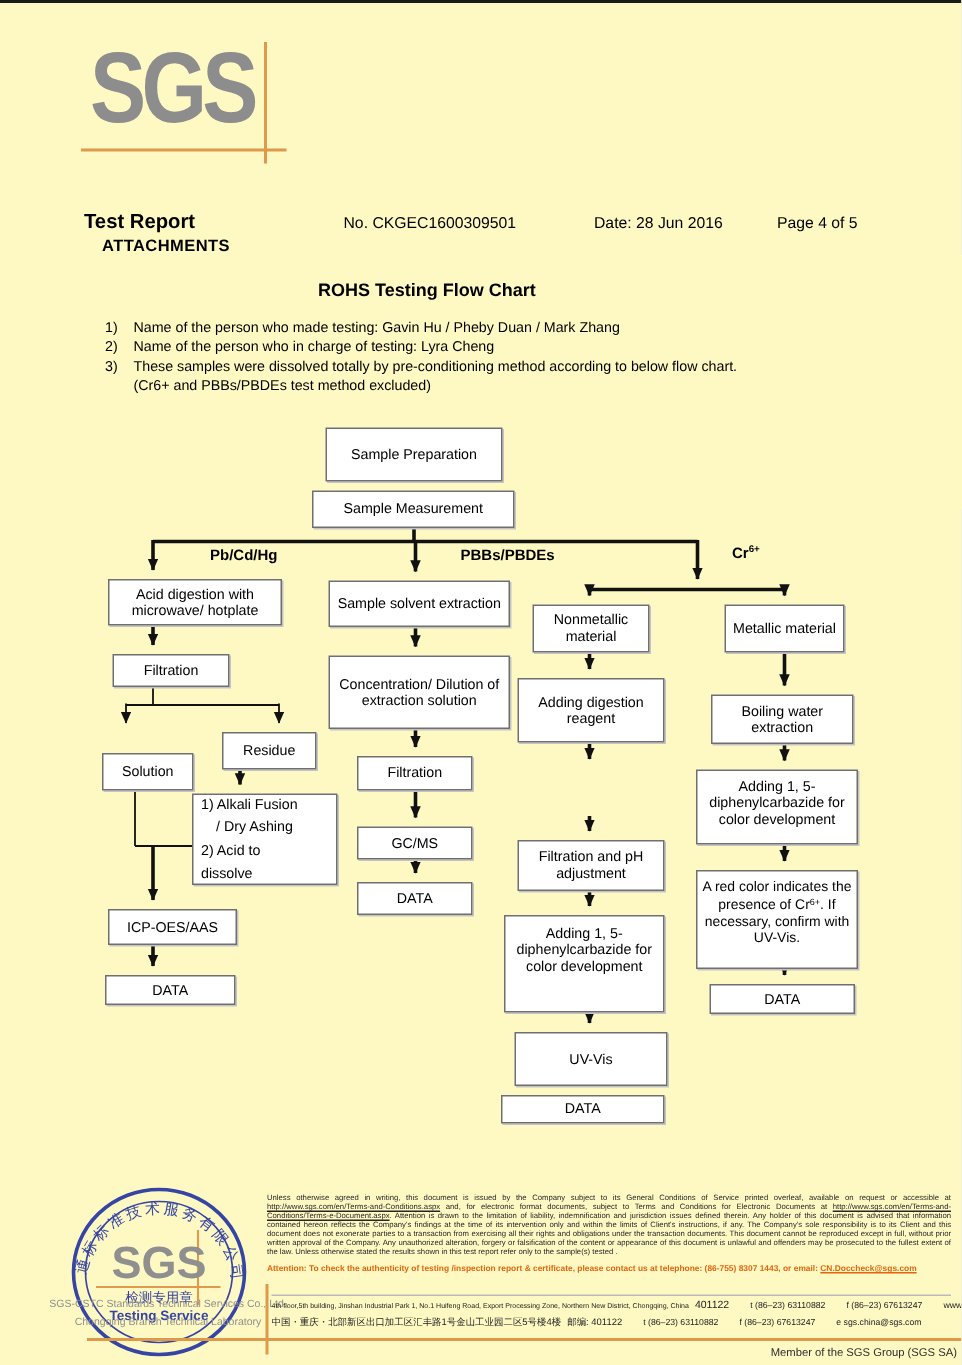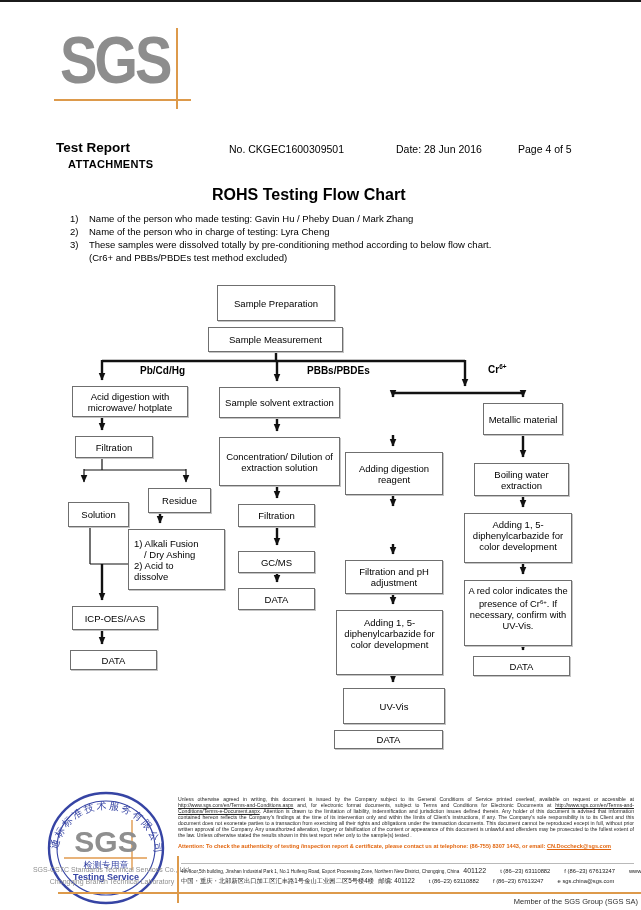--- a/index.html
+++ b/index.html
@@ -1,29 +1,29 @@
 <!DOCTYPE html>
 <html><head>
 <meta charset="utf-8">
 <style>
   html,body{margin:0;padding:0;background:#e8e8e8;}
-  .page{position:relative;width:641px;height:910px;background:#ffffff;overflow:hidden;
+  .page{position:relative;width:641px;height:910px;background:#fef9c3;overflow:hidden;
         font-family:"Liberation Sans","DejaVu Sans",sans-serif;color:#000;}
   .abs{position:absolute;}
   .topbar{left:0;top:0;width:641px;height:2px;background:#1b1b1b;}
   
   .sgs-logo{left:60px;top:24px;font-size:72px;font-weight:bold;color:#8d8d8d;
             letter-spacing:-4px;transform:scale(0.78,0.93);transform-origin:left top;line-height:76px;}
   .o-hline{background:#dd9a4b;height:2px;}
   .o-vline{background:#dd9a4b;width:2px;}
   .t-report{left:56px;top:140px;font-size:13.5px;font-weight:bold;}
   .h-meta{top:143px;font-size:10.5px;}
   
   .attach{left:68px;top:158px;font-size:11px;font-weight:bold;letter-spacing:.3px;}
-  .rohs{left:212px;top:186px;font-size:16px;font-weight:bold;}
+  .rohs{left:212px;top:186px;font-size:12px;font-weight:bold;}
   .notes{left:70px;top:212px;width:490px;font-size:9.5px;line-height:13px;}
   .nrow{display:flex;}
   .nnum{width:19px;flex:none;}
   .ncont{padding-left:19px;}
   
   .fb{position:absolute;border:1px solid #6f6f6f;background:#fff;display:flex;flex-direction:column;
       align-items:center;justify-content:center;text-align:center;font-size:9.5px;line-height:11px;
       box-shadow:1px 1px 0 #c4c4c4;box-sizing:border-box;padding:1px 2px;}
   .fb.left{align-items:flex-start;text-align:left;padding-left:5px;}
   .blabel{position:absolute;font-size:10px;font-weight:bold;}
@@ -128,35 +128,36 @@
   <div class="abs blabel" style="left:307px;top:365px;">PBBs/PBDEs</div>
   <div class="abs blabel" style="left:488px;top:363px;"><span>Cr</span><sup class="s">6+</sup></div>
 
   <div class="fb" style="left:217px;top:285px;width:118px;height:36px;">Sample Preparation</div>
   <div class="fb" style="left:208px;top:327px;width:135px;height:25px;">Sample Measurement</div>
 
   <div class="fb" style="left:72px;top:386px;width:116px;height:31px;">Acid digestion with microwave/ hotplate</div>
   <div class="fb" style="left:75px;top:436px;width:78px;height:22px;">Filtration</div>
   <div class="fb" style="left:68px;top:488px;width:61px;height:25px;margin-top:14px;">Solution</div>
   <div class="fb" style="left:148px;top:488px;width:63px;height:25px;">Residue</div>
-  <div class="fb left" style="left:128px;top:529px;width:97px;height:61px;">
+  <div class="fb left" style="left:128px;top:529px;width:97px;height:61px;justify-content:space-between;">
     <span>1) Alkali Fusion</span>
     <span style="padding-left:10px;">/ Dry Ashing</span>
     <span>2) Acid to</span>
     <span>dissolve</span>
   </div>
   <div class="fb" style="left:72px;top:606px;width:86px;height:24px;">ICP-OES/AAS</div>
   <div class="fb" style="left:70px;top:650px;width:87px;height:20px;">DATA</div>
 
   <div class="fb" style="left:219px;top:387px;width:121px;height:31px;">Sample solvent extraction</div>
   <div class="fb" style="left:219px;top:437px;width:121px;height:49px;">Concentration/ Dilution of extraction solution</div>
   <div class="fb" style="left:238px;top:504px;width:77px;height:23px;">Filtration</div>
   <div class="fb" style="left:238px;top:551px;width:77px;height:22px;">GC/MS</div>
   <div class="fb" style="left:238px;top:588px;width:77px;height:22px;">DATA</div>
 
+  <div class="fb" style="left:355px;top:403px;width:78px;height:32px;">Nonmetallic material</div>
   <div class="fb" style="left:345px;top:452px;width:98px;height:43px;">Adding digestion reagent</div>
   <div class="fb" style="left:345px;top:560px;width:98px;height:34px;">Filtration and pH adjustment</div>
   <div class="fb" style="left:336px;top:610px;width:107px;height:65px;display:block;padding-top:6px;">Adding 1, 5-diphenylcarbazide for color development</div>
   <div class="fb" style="left:343px;top:688px;width:102px;height:36px;">UV-Vis</div>
   <div class="fb" style="left:334px;top:730px;width:109px;height:19px;">DATA</div>
 
   <div class="fb" style="left:483px;top:403px;width:80px;height:32px;">Metallic material</div>
   <div class="fb" style="left:474px;top:463px;width:95px;height:33px;">Boiling water extraction</div>
   <div class="fb" style="left:464px;top:513px;width:108px;height:50px;display:block;padding-top:5px;">Adding 1, 5-diphenylcarbazide for color development</div>
   <div class="fb" style="left:464px;top:580px;width:108px;height:66px;display:block;padding-top:5px;font-size:9.3px;"><span>A red color indicates the presence of Cr</span><sup class="sy">6+</sup><span>. If necessary, confirm with UV-Vis.</span></div>

